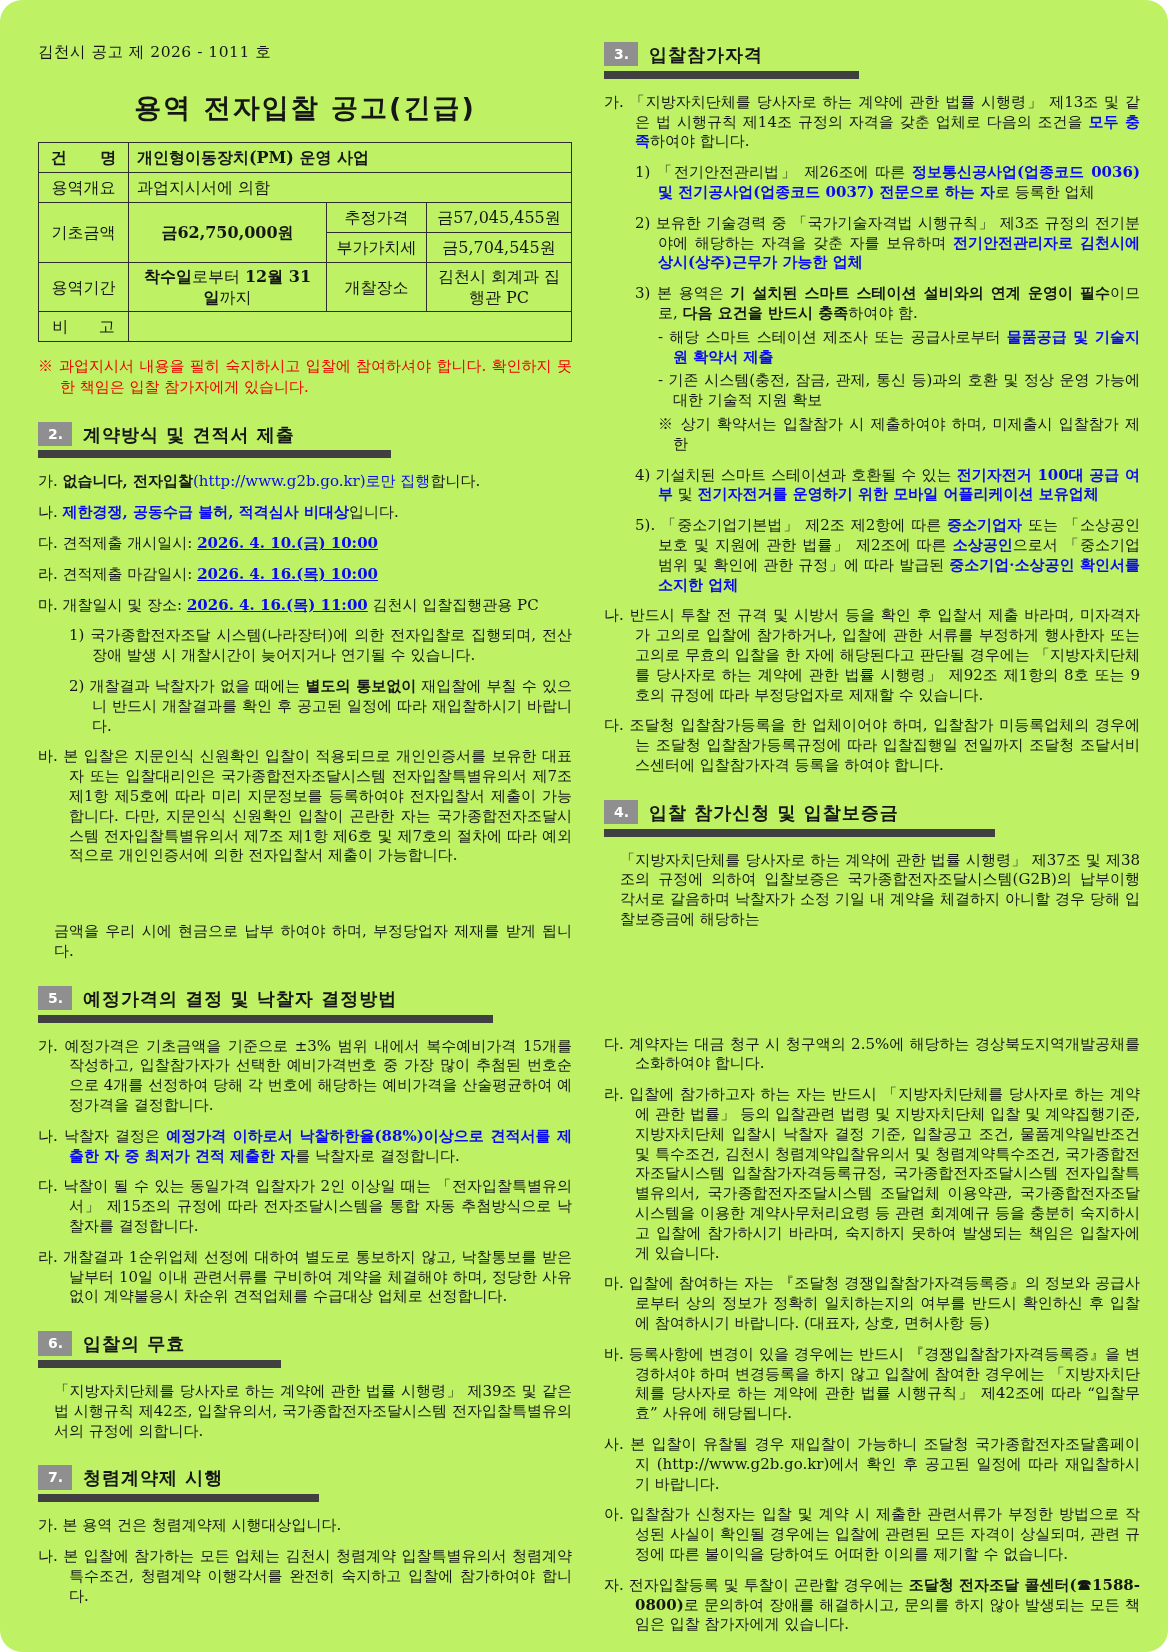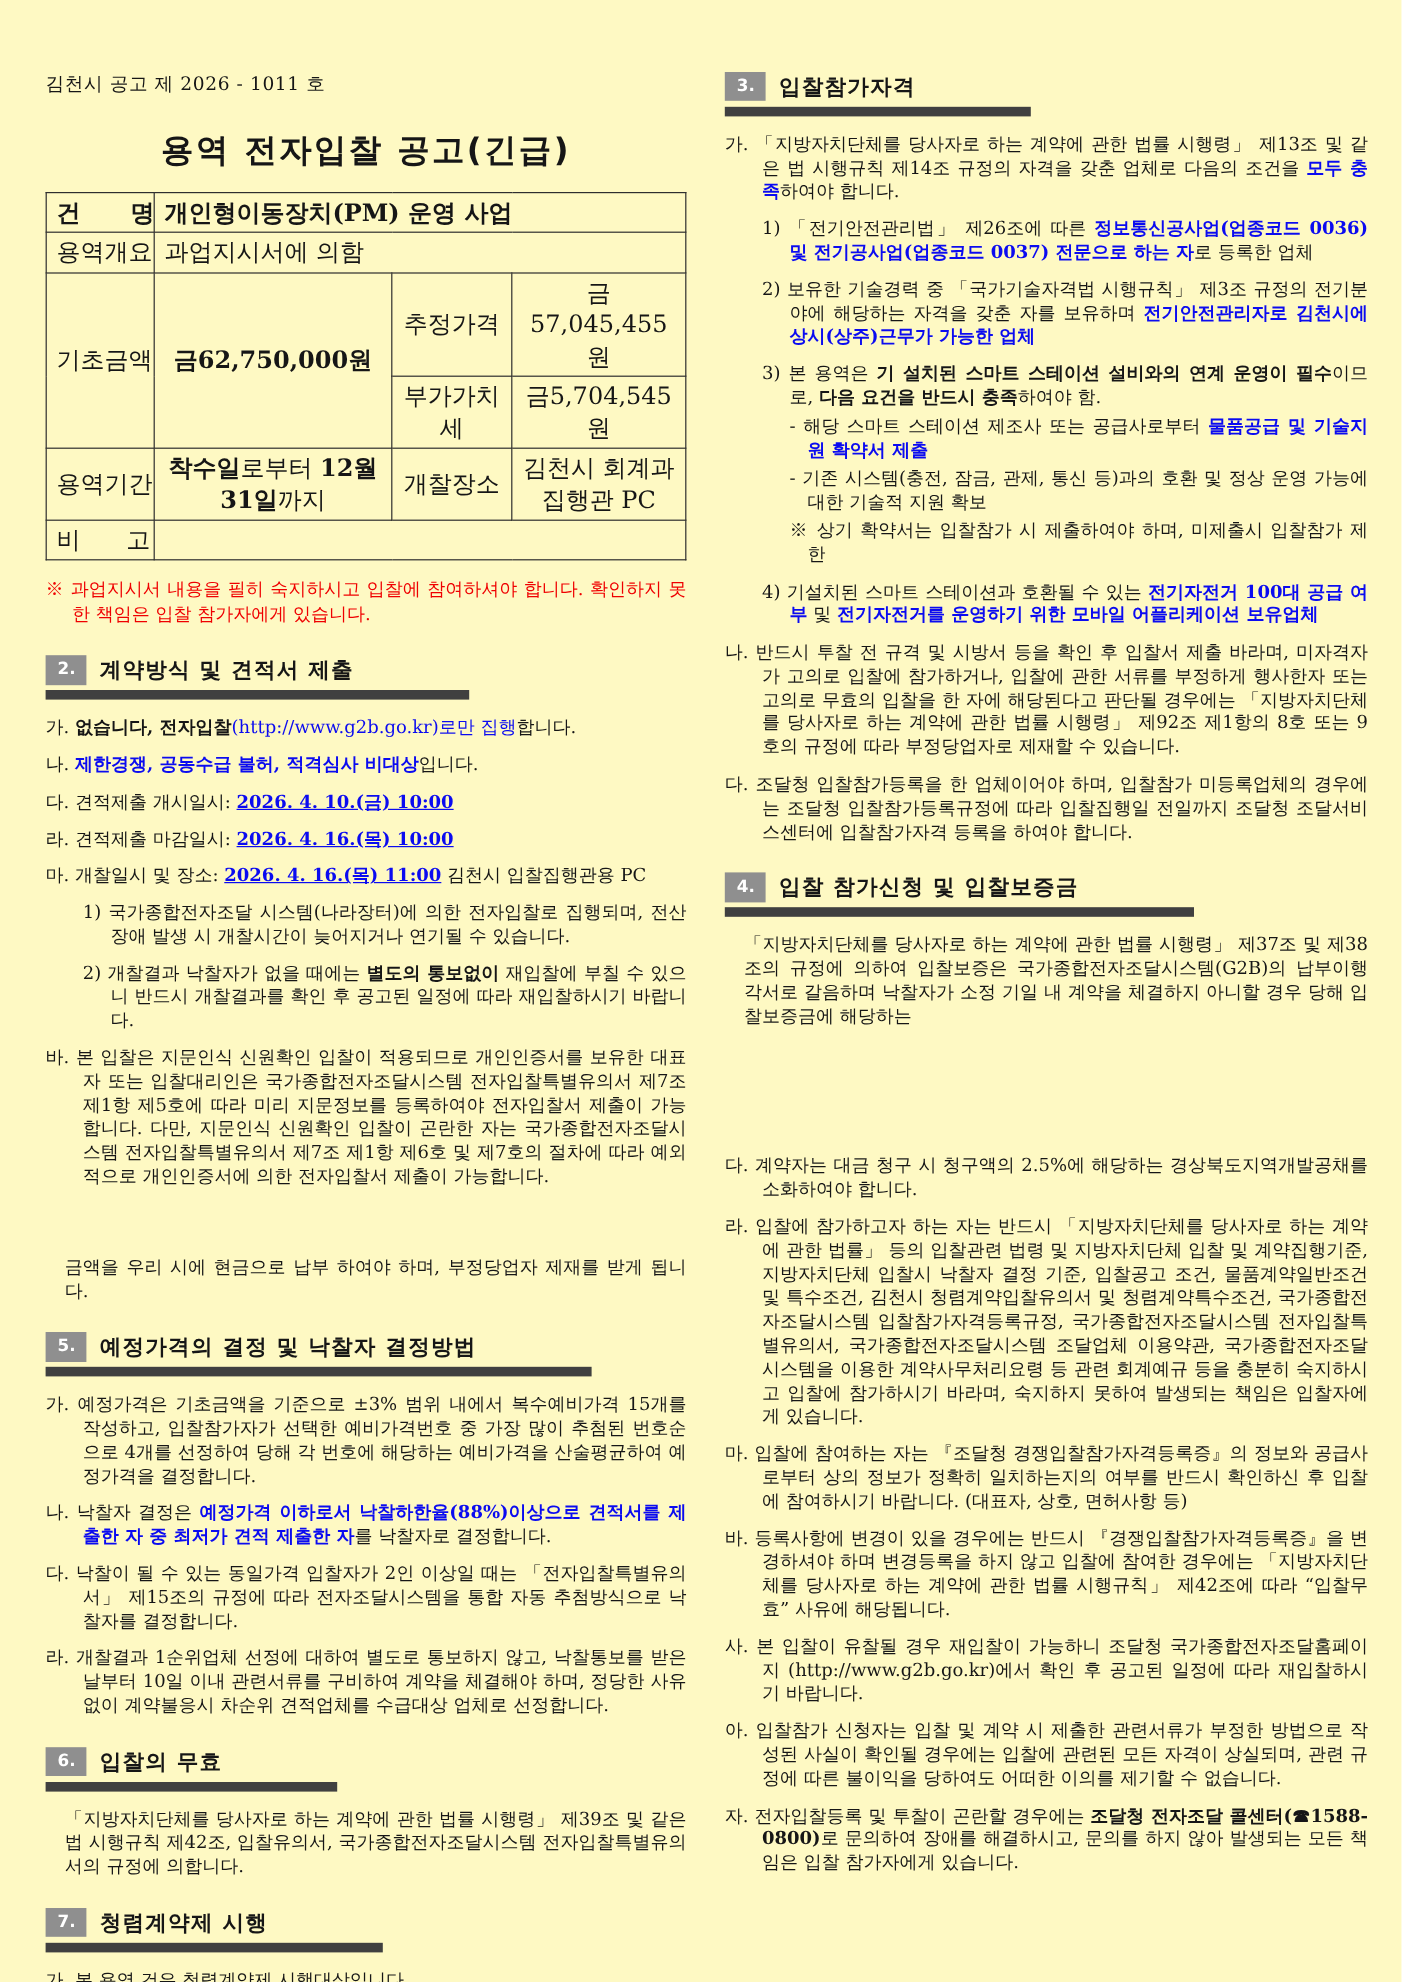--- a/index.html
+++ b/index.html
@@ -1,20 +1,20 @@
 <!DOCTYPE html>
 <html><head>
 <meta charset="utf-8">
 <style>
   html,body{margin:0;padding:0;background:#ffffff;}
   .page{
-    position:relative;width:1168px;height:1652px;overflow:hidden;background:#fef9c3;
-    box-sizing:border-box;padding:60px 28px 0 38px;
+    position:relative;width:1168px;height:1652px;overflow:hidden;background:#bef264;
+    box-sizing:border-box;padding:42px 28px 0 38px;
     color:#161616;font-family:"DejaVu Serif","Liberation Serif",serif;
-    font-size:15px;line-height:1.32;
+    font-size:15px;line-height:1.32;border-radius:22px;
   }
   .cols{display:flex;gap:32px;}
   .col{width:534px;}
   .col-r{width:536px;}
   p{margin:0;text-align:justify;}
   .notice-no{font-size:15.5px;letter-spacing:.5px;}
   .doc-title{
     text-align:center;font-family:"DejaVu Sans","Liberation Sans",sans-serif;
     font-weight:bold;font-size:27px;letter-spacing:2px;margin-top:28px;
   }
@@ -26,21 +26,21 @@
     display:inline-block;background:#8f8f8f;color:#fff;
     font-family:"DejaVu Sans","Liberation Sans",sans-serif;font-weight:bold;
     font-size:14px;padding:3px 9px 3px 10px;margin-right:11px;vertical-align:2px;
   }
   .sectitle{
     font-family:"DejaVu Sans","Liberation Sans",sans-serif;
     font-weight:bold;font-size:18px;letter-spacing:1px;
   }
   table.info{border-collapse:collapse;width:100%;margin-top:16px;table-layout:fixed;}
   table.info td{
-    border:1.6px solid #2e2e2e;padding:3px 8px;font-size:20px;height:23px;
+    border:1.6px solid #2e2e2e;padding:3px 8px;font-size:16px;height:23px;
     overflow:hidden;
   }
   td.lab{text-align:center;white-space:pre;}
   td.val-c{text-align:center;}
   .bold{font-weight:bold;}
   .warning{
     color:#ef0000;font-weight:normal;margin-top:14px;
     padding-left:22px;text-indent:-22px;line-height:1.38;
   }
   .it1{padding-left:31px;text-indent:-31px;margin-top:11px;}
@@ -153,20 +153,21 @@
           <span class="sectitle">입찰참가자격</span>
       </div>
       <p class="it1"><span>가. 「지방자치단체를 당사자로 하는 계약에 관한 법률 시행령」 제13조 및 같은 법 시행규칙 제14조 규정의 자격을 갖춘 업체로 다음의 조건을 </span><span class="r-B">모두 충족</span><span>하여야 합니다.</span></p>
       <p class="it2"><span>1) 「전기안전관리법」 제26조에 따른 </span><span class="r-B">정보통신공사업(업종코드 0036) 및 전기공사업(업종코드 0037) 전문으로 하는 자</span><span>로 등록한 업체</span></p>
       <p class="it2"><span>2) 보유한 기술경력 중 「국가기술자격법 시행규칙」 제3조 규정의 전기분야에 해당하는 자격을 갖춘 자를 보유하며 </span><span class="r-B">전기안전관리자로 김천시에 상시(상주)근무가 가능한 업체</span></p>
       <p class="it2"><span>3) 본 용역은 </span><span class="r-b">기 설치된 스마트 스테이션 설비와의 연계 운영이 필수</span><span>이므로, </span><span class="r-b">다음 요건을 반드시 충족</span><span>하여야 함.</span></p>
       <p class="it3"><span>- 해당 스마트 스테이션 제조사 또는 공급사로부터 </span><span class="r-B">물품공급 및 기술지원 확약서 제출</span></p>
       <p class="it3">- 기존 시스템(충전, 잠금, 관제, 통신 등)과의 호환 및 정상 운영 가능에 대한 기술적 지원 확보</p>
       <p class="it3">※ 상기 확약서는 입찰참가 시 제출하여야 하며, 미제출시 입찰참가 제한</p>
       <p class="it2"><span>4) 기설치된 스마트 스테이션과 호환될 수 있는 </span><span class="r-B">전기자전거 100대 공급 여부</span><span> 및 </span><span class="r-B">전기자전거를 운영하기 위한 모바일 어플리케이션 보유업체</span></p>
+      <p class="it2"><span>5). 「중소기업기본법」 제2조 제2항에 따른 </span><span class="r-B">중소기업자</span><span> 또는 「소상공인보호 및 지원에 관한 법률」 제2조에 따른 </span><span class="r-B">소상공인</span><span>으로서 「중소기업 범위 및 확인에 관한 규정」에 따라 발급된 </span><span class="r-B">중소기업·소상공인 확인서를 소지한 업체</span></p>
       <p class="it1">나. 반드시 투찰 전 규격 및 시방서 등을 확인 후 입찰서 제출 바라며, 미자격자가 고의로 입찰에 참가하거나, 입찰에 관한 서류를 부정하게 행사한자 또는 고의로 무효의 입찰을 한 자에 해당된다고 판단될 경우에는 「지방자치단체를 당사자로 하는 계약에 관한 법률 시행령」 제92조 제1항의 8호 또는 9호의 규정에 따라 부정당업자로 제재할 수 있습니다.</p>
       <p class="it1">다. 조달청 입찰참가등록을 한 업체이어야 하며, 입찰참가 미등록업체의 경우에는 조달청 입찰참가등록규정에 따라 입찰집행일 전일까지 조달청 조달서비스센터에 입찰참가자격 등록을 하여야 합니다.</p>
 
       <div class="sech">
         <span class="secnum">4.</span>
           <span class="sectitle">입찰 참가신청 및 입찰보증금</span>
       </div>
       <p class="bp ind">「지방자치단체를 당사자로 하는 계약에 관한 법률 시행령」 제37조 및 제38조의 규정에 의하여 입찰보증은 국가종합전자조달시스템(G2B)의 납부이행 각서로 갈음하며 낙찰자가 소정 기일 내 계약을 체결하지 아니할 경우 당해 입찰보증금에 해당하는</p>
 
       <div class="gapR"></div>

